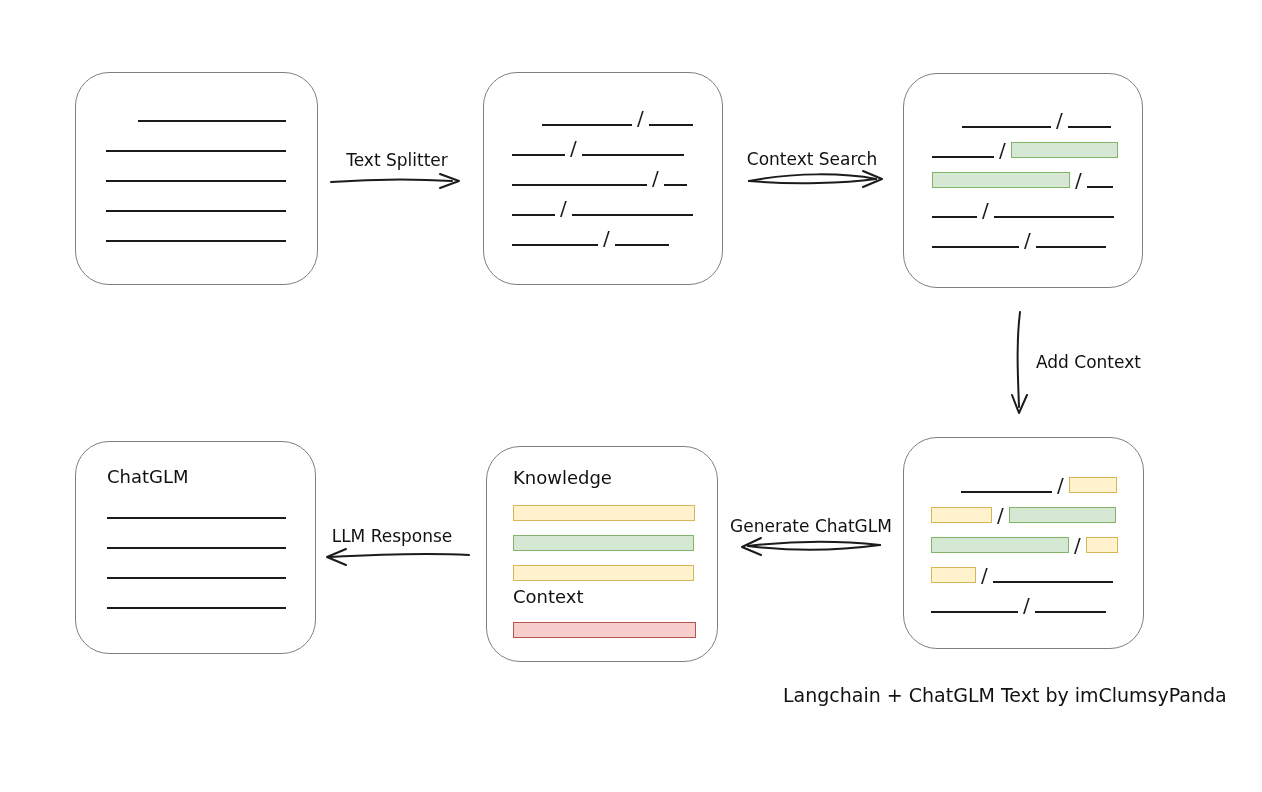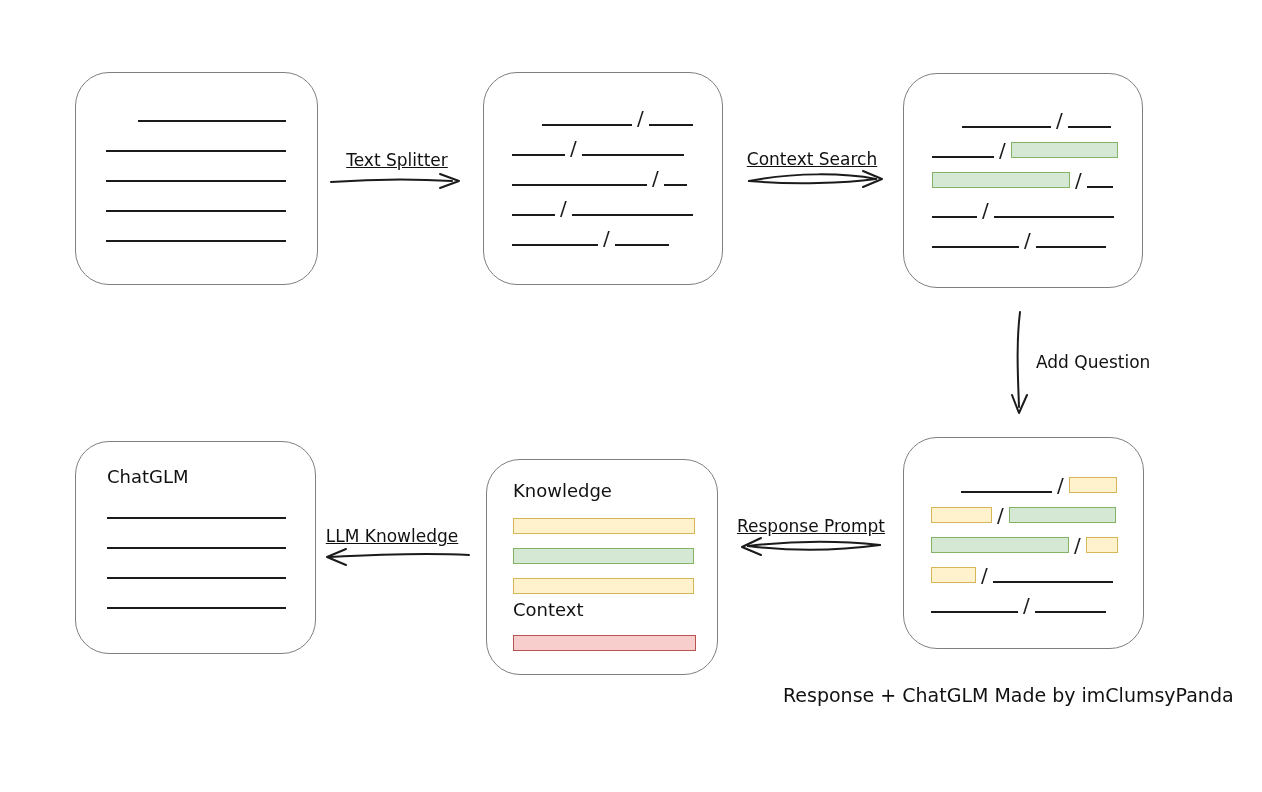--- a/index.html
+++ b/index.html
@@ -20,21 +20,21 @@
   .rows{position:absolute;}
   .row{display:flex;align-items:flex-end;height:30px;}
   .seg{display:inline-block;box-sizing:border-box;}
   .seg-line{height:0;border-bottom:2px solid var(--ink);}
   .seg-green{height:16px;background:var(--green-fill);border:1.5px solid var(--green-border);}
   .seg-yellow{height:16px;background:var(--yellow-fill);border:1.5px solid var(--yellow-border);}
   .seg-red{height:16px;background:var(--red-fill);border:1.5px solid var(--red-border);}
   .slash{font-size:20px;line-height:15px;margin:0 5px;color:var(--ink);}
   .panel-label{position:absolute;font-size:18px;white-space:nowrap;}
   .arrow-label{position:absolute;font-size:17px;white-space:nowrap;}
-  .centered{transform:translateX(-50%);text-decoration:underline;}
+  .centered{transform:translateX(-50%);}
   .caption{position:absolute;left:783px;top:684px;font-size:19px;white-space:nowrap;}
   svg.overlay{position:absolute;left:0;top:0;pointer-events:none;}
   svg.overlay path{stroke:var(--ink);stroke-width:2;fill:none;stroke-linecap:round;stroke-linejoin:round;}
 </style>
 </head>
 <body>
 
 <div class="panel" style="left:75px;top:72px;width:243px;height:213px">
   <div class="rows" style="left:30px;top:19px">
       <div class="row" style="margin-left: 32px;">
@@ -138,21 +138,21 @@
         <span class="seg seg-line" style="width: 120px;"></span>
       </div>
       <div class="row">
         <span class="seg seg-line" style="width: 87px;"></span>
         <span class="slash">/</span>
         <span class="seg seg-line" style="width: 71px;"></span>
       </div>
     </div>
 </div>
 
-<div class="panel" style="left:486px;top:459px;width:232px;height:216px">
+<div class="panel" style="left:486px;top:446px;width:232px;height:216px">
   <div class="panel-label" style="left:26px;top:20px">Knowledge</div>
   <div class="rows" style="left:26px;top:44px">
       <div class="row">
         <span class="seg seg-yellow" style="width: 182px;"></span>
       </div>
       <div class="row">
         <span class="seg seg-green" style="width: 181px;"></span>
       </div>
       <div class="row">
         <span class="seg seg-yellow" style="width: 181px;"></span>
@@ -204,17 +204,17 @@
     <path d="M761,538 L742,547 L761,555"></path>
   </g>
   <g>
     <path d="M469,555 C432,553 385,554 330,557"></path>
     <path d="M346,549 L327,557 L346,565"></path>
   </g>
 </svg>
 
 <div class="arrow-label centered" style="left:397px;top:150px">Text Splitter</div>
 <div class="arrow-label centered" style="left:812px;top:149px">Context Search</div>
-<div class="arrow-label" style="left:1036px;top:352px">Add Question</div>
-<div class="arrow-label centered" style="left:811px;top:516px">Response Prompt</div>
-<div class="arrow-label centered" style="left:392px;top:526px">LLM Knowledge</div>
-
-<div class="caption">Response + ChatGLM Made by imClumsyPanda</div>
+<div class="arrow-label" style="left:1036px;top:352px">Add Context</div>
+<div class="arrow-label centered" style="left:811px;top:516px">Generate ChatGLM</div>
+<div class="arrow-label centered" style="left:392px;top:526px">LLM Response</div>
+
+<div class="caption">Langchain + ChatGLM Text by imClumsyPanda</div>
 
 </body></html>

